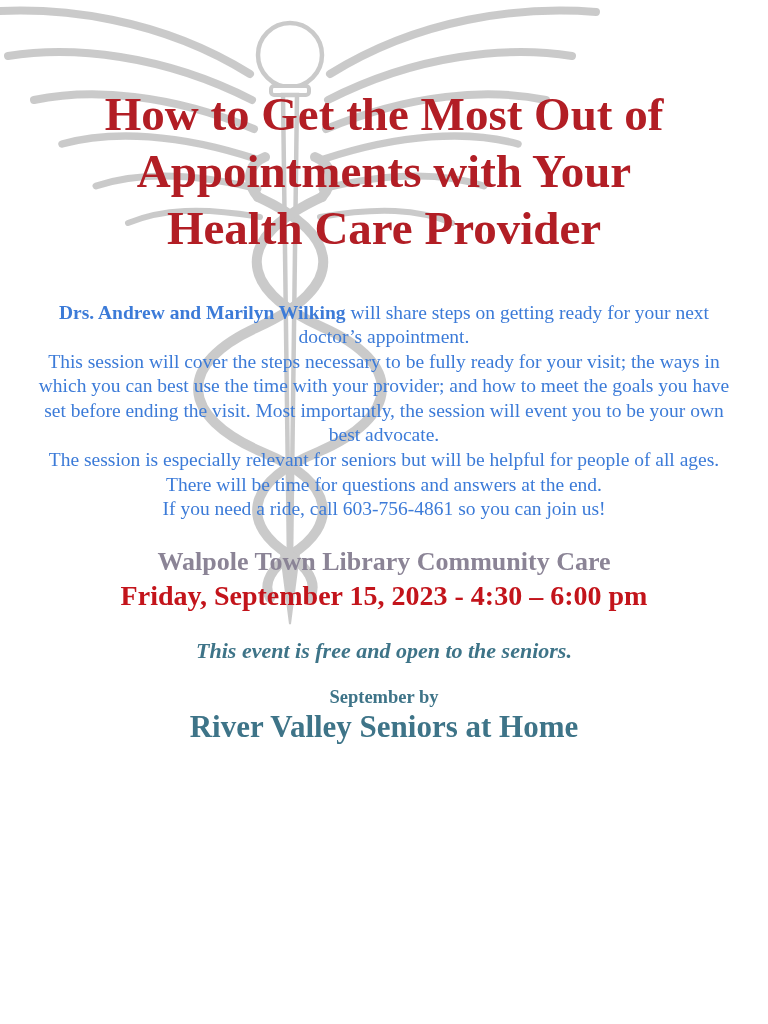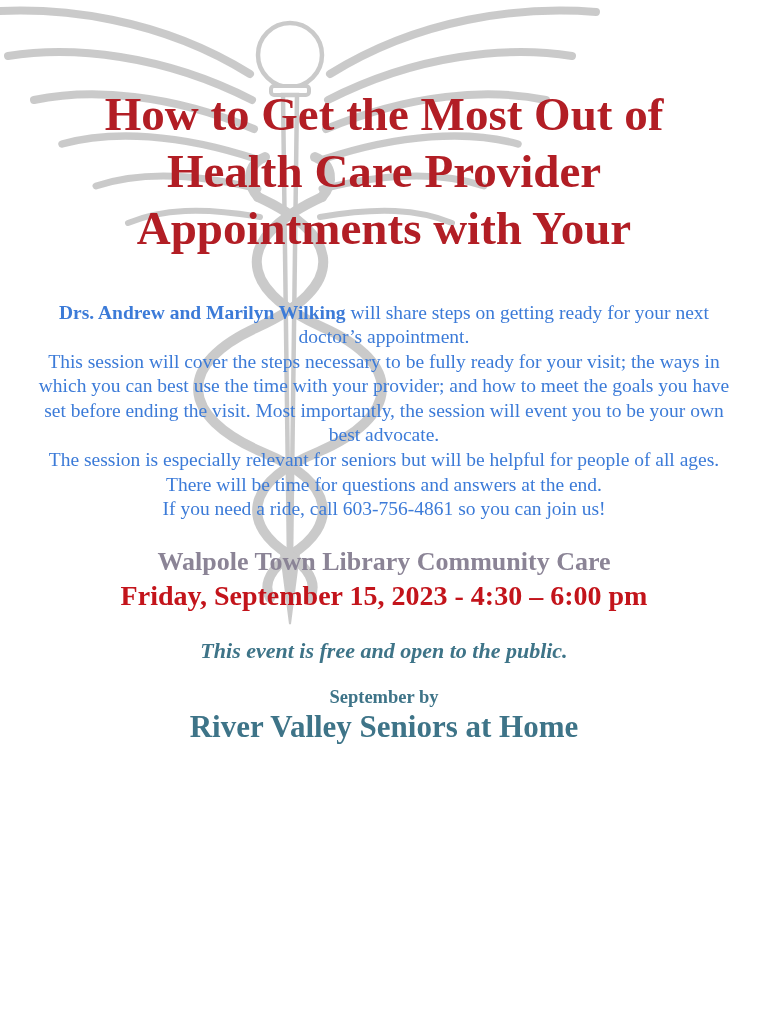--- a/index.html
+++ b/index.html
@@ -123,33 +123,33 @@
       <path d="M268,195 C255,180 258,162 275,155"></path>
       <path d="M332,195 C245,235 245,285 332,325 C415,362 410,415 328,450 C250,482 255,525 298,552 C318,566 328,580 320,596"></path>
       <path d="M332,195 C345,180 342,162 325,155"></path>
     </g>
   </svg>
 
   <div class="content">
 
     <h1 class="title">
       <span class="title-line">How to Get the Most Out of</span>
+      <span class="title-line">Appointments with Your</span>
       <span class="title-line">Health Care Provider</span>
-      <span class="title-line">Appointments with Your</span>
     </h1>
 
     <div class="body-text">
       <p class="para"><strong class="intro-bold">Drs. Andrew and Marilyn Wilking</strong><span> will share steps on getting ready for your next doctor’s appointment.</span></p>
       <p class="para">This session will cover the steps necessary to be fully ready for your visit; the ways in which you can best use the time with your provider; and how to meet the goals you have set before ending the visit. Most importantly, the session will event you to be your own best advocate.</p>
       <p class="para">The session is especially relevant for seniors but will be helpful for people of all ages. There will be time for questions and answers at the end.</p>
       <p class="para">If you need a ride, call 603-756-4861 so you can join us!</p>
     </div>
 
     <div class="venue">Walpole Town Library Community Care</div>
     <div class="datetime">Friday, September 15, 2023 - 4:30 – 6:00 pm</div>
 
-    <div class="admission">This event is free and open to the public.</div>
+    <div class="admission">This event is free and open to the seniors.</div>
 
     <div class="sponsor-label">September by</div>
     <div class="sponsor-name">River Valley Seniors at Home</div>
 
   </div>
 </div>
 
 </body></html>

